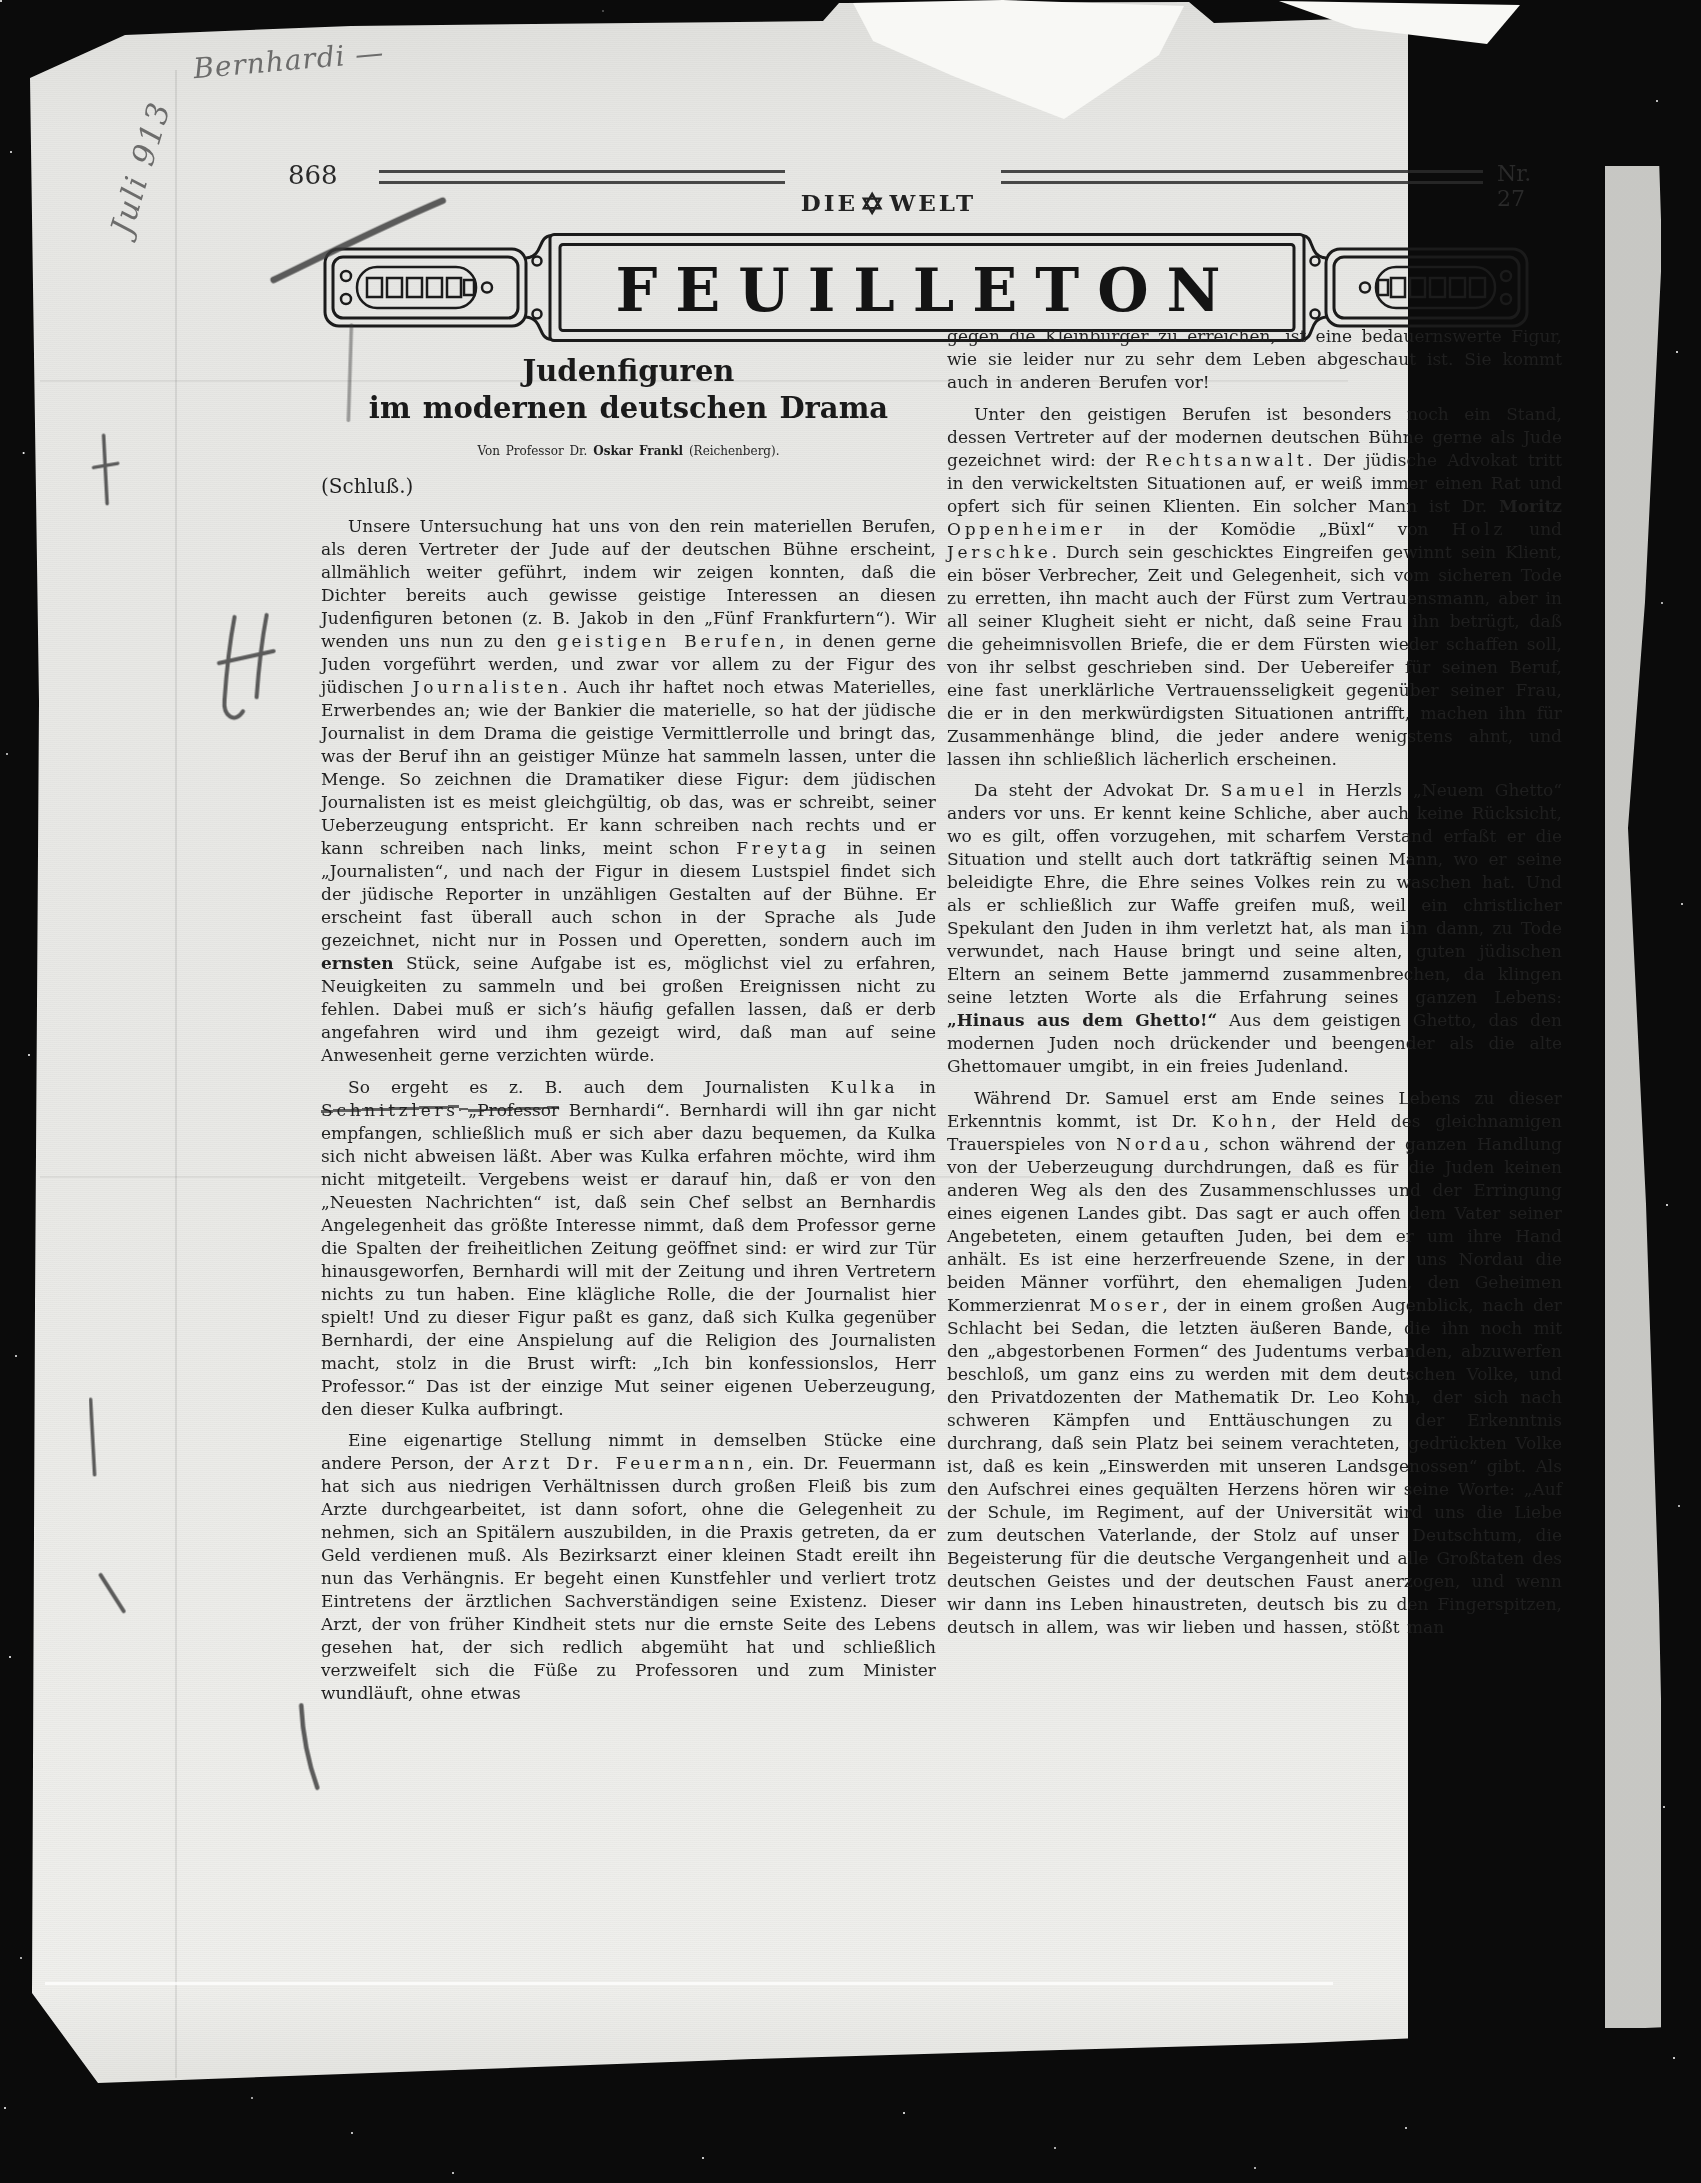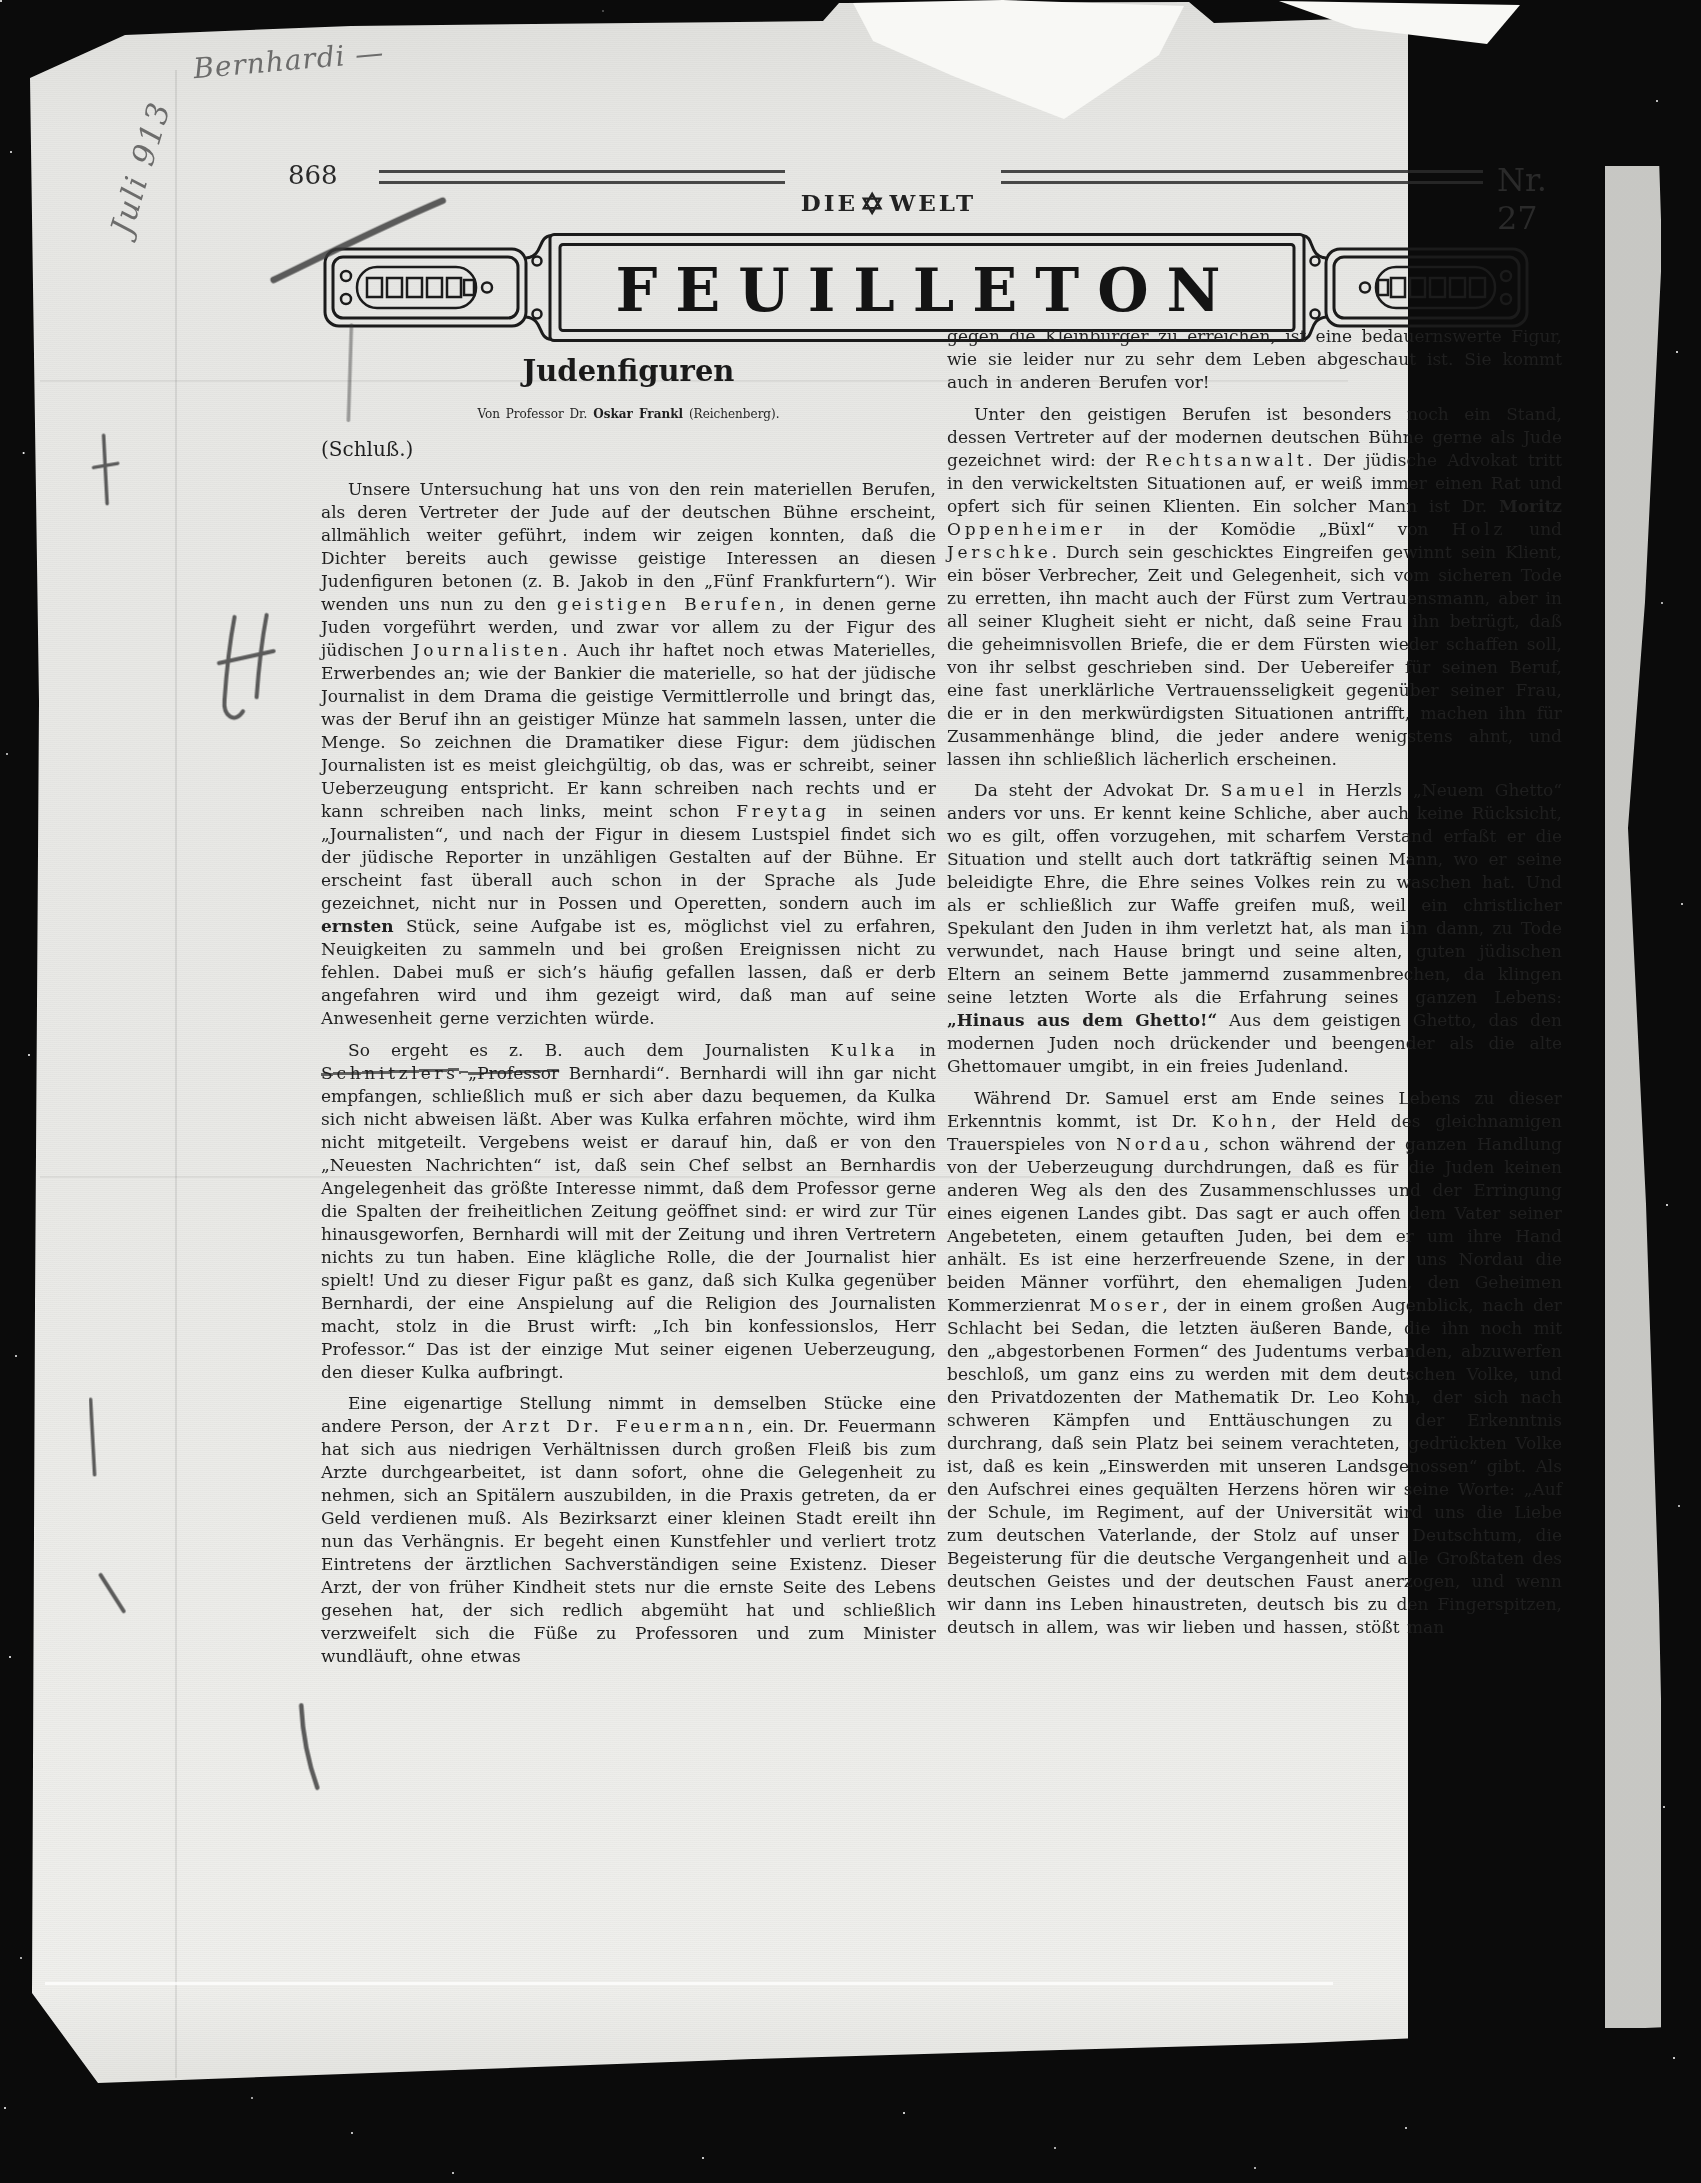--- a/index.html
+++ b/index.html
@@ -27,21 +27,21 @@
   .crease-h{position:absolute;left:40px;right:60px;height:1.5px;background:rgba(0,0,0,.05);}
   .bright-line{position:absolute;left:45px;right:75px;top:1982px;height:2.5px;background:rgba(255,255,255,.75);}
   .tape-strip{position:absolute;left:1603px;top:166px;width:58px;height:1862px;
     background:linear-gradient(90deg,rgba(0,0,0,.16) 0 2px,#dcdcd8 2px 100%);opacity:.9;}
   .sliver{position:absolute;left:0;top:0;width:1702px;height:161px;background:#f8f8f5;}
   .sliver.s1{clip-path:polygon(853px 3px,1003px 0px,1184px 6px,1159px 55px,1064px 119px,953px 76px,873px 41px);}
   .sliver.s2{clip-path:polygon(1279px 1px,1520px 5px,1487px 44px,1355px 28px);}
 
   
   .hdr-pageno{position:absolute;left:288px;top:160px;font-size:26px;color:#2a2a2a;}
-  .hdr-issue{position:absolute;left:1497px;top:161px;font-size:32px;color:#2a2a2a;}
+  .hdr-issue{position:absolute;left:1497px;top:161px;font-size:22px;color:#2a2a2a;}
   .rule{position:absolute;height:3px;background:#2c2c2c;opacity:.85;}
   .rule.r1a{left:379px;top:170px;width:406px;}
   .rule.r1b{left:379px;top:181px;width:406px;}
   .rule.r2a{left:1001px;top:170px;width:482px;}
   .rule.r2b{left:1001px;top:181px;width:482px;}
   .masthead{position:absolute;left:783px;top:151px;width:211px;text-align:center;
     font-size:23px;font-weight:bold;letter-spacing:3px;color:#222;margin-top:36px;}
   .masthead .star{font-size:29px;vertical-align:-3px;padding:0 2px;}
 
   
@@ -138,20 +138,21 @@
           <path d="M2030,52 C1994,48 2008,10 1984,7"></path>
           <path d="M2030,170 C1994,174 2008,212 1984,215"></path>
         </g>
         <text x="1232" y="158" text-anchor="middle" font-family="DejaVu Serif,serif" font-size="118" font-weight="bold" letter-spacing="36" fill="#141414">FEUILLETON</text>
       </svg>
     </div>
 
     <div id="col-left" class="col">
       <h1 class="art-title">
         <span>Judenfiguren</span><br>
+        <span>im modernen deutschen Drama</span>
       </h1>
       <div class="byline">
         <span>Von Professor Dr. </span><span class="b">Oskar Frankl</span><span> (Reichenberg).</span>
       </div>
       <div class="schluss">(Schluß.)</div>
       <div>
           <p class="para ind"><span>Unsere Untersuchung hat uns von den rein materiellen Berufen, als deren Vertreter der Jude auf der deutschen Bühne erscheint, allmählich weiter geführt, indem wir zeigen konnten, daß die Dichter bereits auch gewisse geistige Interessen an diesen Judenfiguren betonen (z. B. Jakob in den „Fünf Frankfurtern“). Wir wenden uns nun zu den </span><span class="sp">geistigen Berufen</span><span>, in denen gerne Juden vorgeführt werden, und zwar vor allem zu der Figur des jüdischen </span><span class="sp">Journalisten</span><span>. Auch ihr haftet noch etwas Materielles, Erwerbendes an; wie der Bankier die materielle, so hat der jüdische Journalist in dem Drama die geistige Vermittlerrolle und bringt das, was der Beruf ihn an geistiger Münze hat sammeln lassen, unter die Menge. So zeichnen die Dramatiker diese Figur: dem jüdischen Journalisten ist es meist gleichgültig, ob das, was er schreibt, seiner Ueberzeugung entspricht. Er kann schreiben nach rechts und er kann schreiben nach links, meint schon </span><span class="sp">Freytag</span><span> in seinen „Journalisten“, und nach der Figur in diesem Lustspiel findet sich der jüdische Reporter in unzähligen Gestalten auf der Bühne. Er erscheint fast überall auch schon in der Sprache als Jude gezeichnet, nicht nur in Possen und Operetten, sondern auch im </span><span class="b">ernsten</span><span> Stück, seine Aufgabe ist es, möglichst viel zu erfahren, Neuigkeiten zu sammeln und bei großen Ereignissen nicht zu fehlen. Dabei muß er sich’s häufig gefallen lassen, daß er derb angefahren wird und ihm gezeigt wird, daß man auf seine Anwesenheit gerne verzichten würde.</span></p>
           <p class="para ind"><span>So ergeht es z. B. auch dem Journalisten </span><span class="sp">Kulka</span><span> in </span><span class="sp strike">Schnitzlers</span><span class="strike"> </span><span class="strike">„Professor</span><span> Bernhardi“. Bernhardi will ihn gar nicht empfangen, schließlich muß er sich aber dazu bequemen, da Kulka sich nicht abweisen läßt. Aber was Kulka erfahren möchte, wird ihm nicht mitgeteilt. Vergebens weist er darauf hin, daß er von den „Neuesten Nachrichten“ ist, daß sein Chef selbst an Bernhardis Angelegenheit das größte Interesse nimmt, daß dem Professor gerne die Spalten der freiheitlichen Zeitung geöffnet sind: er wird zur Tür hinausgeworfen, Bernhardi will mit der Zeitung und ihren Vertretern nichts zu tun haben. Eine klägliche Rolle, die der Journalist hier spielt! Und zu dieser Figur paßt es ganz, daß sich Kulka gegenüber Bernhardi, der eine Anspielung auf die Religion des Journalisten macht, stolz in die Brust wirft: „Ich bin konfessionslos, Herr Professor.“ Das ist der einzige Mut seiner eigenen Ueberzeugung, den dieser Kulka aufbringt.</span></p>
           <p class="para ind"><span>Eine eigenartige Stellung nimmt in demselben Stücke eine andere Person, der </span><span class="sp">Arzt Dr. Feuermann</span><span>, ein. Dr. Feuermann hat sich aus niedrigen Verhältnissen durch großen Fleiß bis zum Arzte durchgearbeitet, ist dann sofort, ohne die Gelegenheit zu nehmen, sich an Spitälern auszubilden, in die Praxis getreten, da er Geld verdienen muß. Als Bezirksarzt einer kleinen Stadt ereilt ihn nun das Verhängnis. Er begeht einen Kunstfehler und verliert trotz Eintretens der ärztlichen Sachverständigen seine Existenz. Dieser Arzt, der von früher Kindheit stets nur die ernste Seite des Lebens gesehen hat, der sich redlich abgemüht hat und schließlich verzweifelt sich die Füße zu Professoren und zum Minister wundläuft, ohne etwas</span></p>
         </div>

